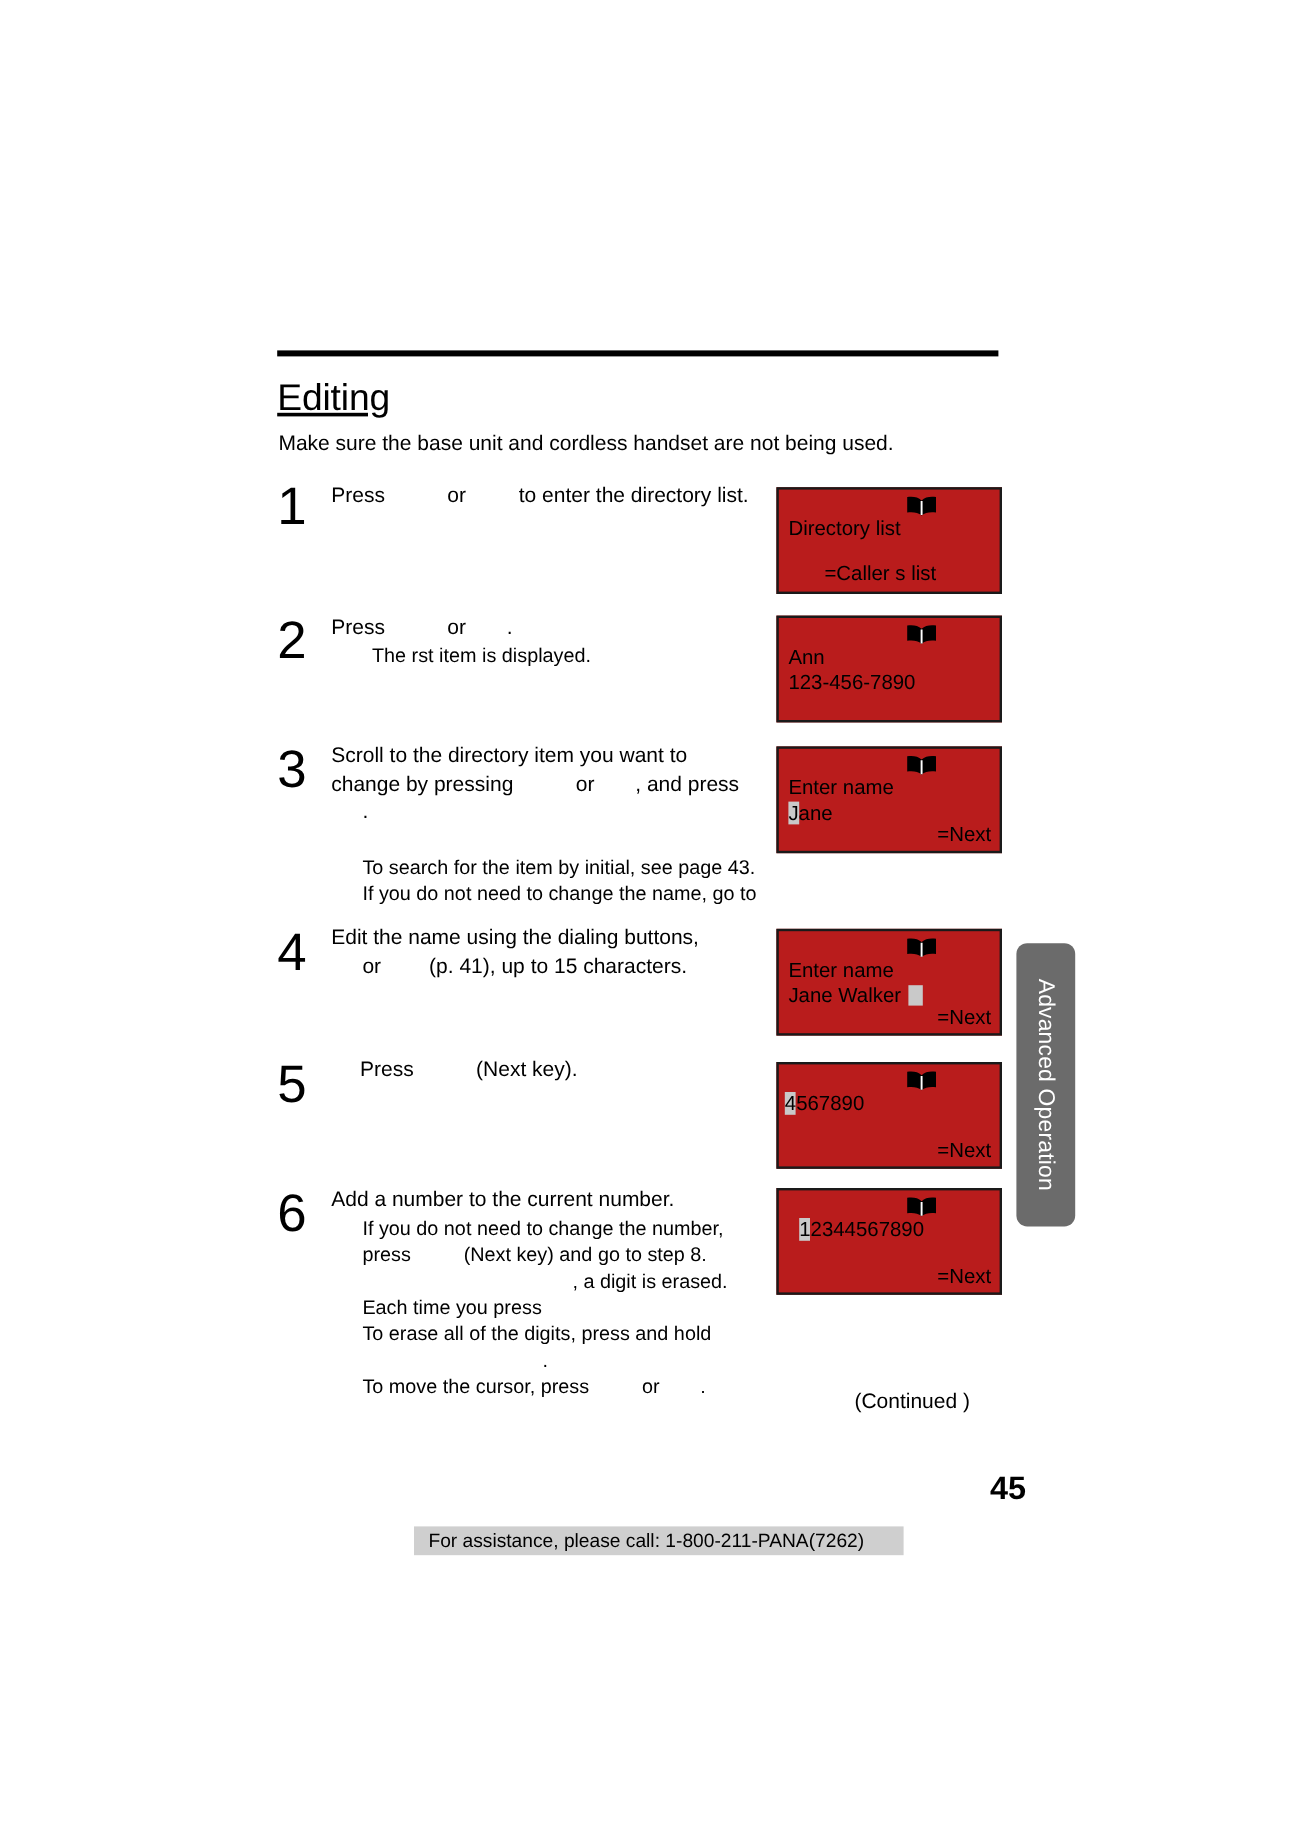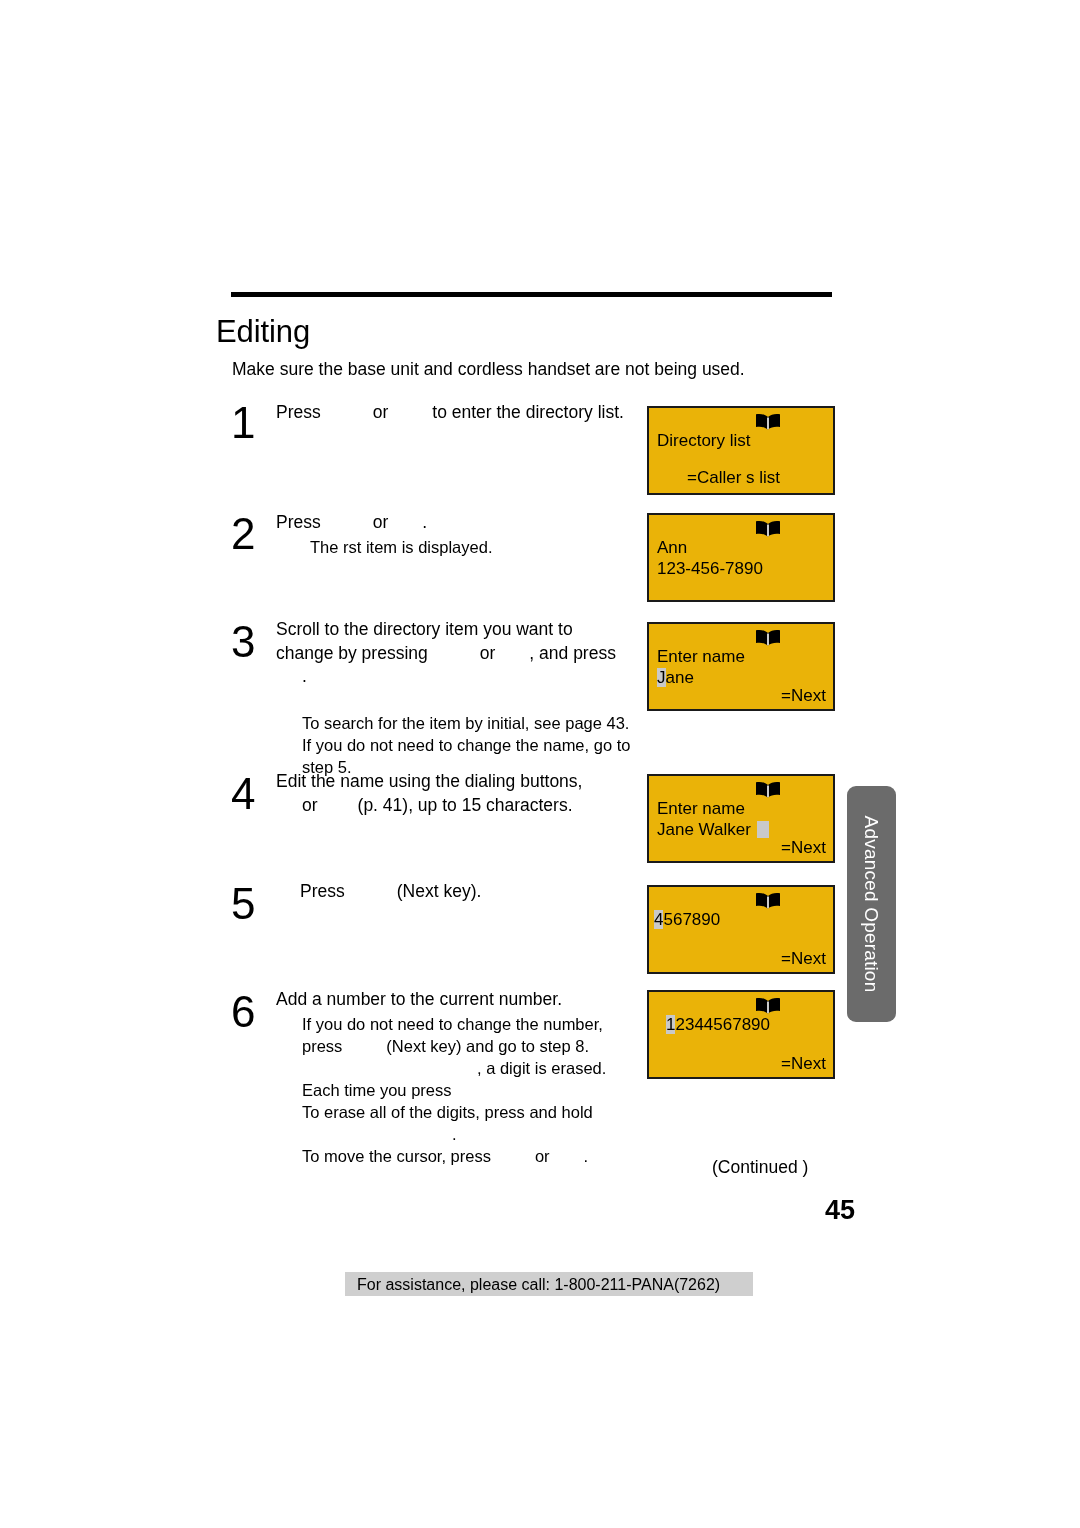--- a/index.html
+++ b/index.html
@@ -30,26 +30,27 @@
     left: 231px;
     top: 292px;
     width: 601px;
     height: 5px;
     background: #000000;
   }
 
   
   .section-title {
     position: absolute;
-    left: 216px;
+    left: 231px;
     top: 313px;
     font-size: 31px;
     letter-spacing: -0.1px;
     line-height: 38px;
     white-space: nowrap;
+    text-decoration: underline;
   }
 
   .section-intro {
     position: absolute;
     left: 232px;
     top: 357px;
     font-size: 17.5px;
     line-height: 24px;
     white-space: nowrap;
   }
@@ -87,21 +88,21 @@
   .g44 { width: 44px; }
   .g52 { width: 52px; }
   .g150 { width: 150px; }
   .g175 { width: 175px; }
 
   
   .lcd {
     position: absolute;
     box-sizing: border-box;
     border: 2px solid #1a1a1a;
-    background: #eab308;
+    background: #b91c1c;
     width: 188px;
     height: 89px;
   }
   .lcd .book {
     position: absolute;
     right: 52px;
     top: 5px;
     width: 26px;
     height: 18px;
   }
@@ -188,21 +189,21 @@
     position: absolute;
     left: 357px;
     top: 1274px;
     font-size: 16px;
     line-height: 21px;
     white-space: nowrap;
   }
   .page-num {
     position: absolute;
     left: 825px;
-    top: 1194px;
+    top: 1224px;
     font-size: 27px;
     font-weight: bold;
     line-height: 32px;
   }
 </style>
 </head>
 <body>
 
 <div class="page">
 
@@ -244,21 +245,20 @@
 
   <div class="step-num" style="left:231px; top:620px;">3</div>
   <div class="step-body" style="left:276px; top:618px; width:370px;">
     <div><span>Scroll to the directory item you want to</span></div>
     <div><span>change by pressing</span><span class="keygap g52"></span><span>or</span><span class="keygap g34"></span><span>, and press</span></div>
     <div><span class="keygap g26"></span><span>.</span></div>
   </div>
   <div class="step-sub" style="left:277px; top:712px; width:380px;">
     <div>To search for the item by initial, see page 43.</div>
     <div>If you do not need to change the name, go to</div>
-    <div>step 5.</div>
   </div>
 
   <div class="lcd" style="left:647px; top:622px;">
     <svg class="book" viewBox="0 0 26 18">
       <path d="M13 4 C10 1.2 6 0.6 1 1.2 L1 14 C6 13.4 10 14 13 16.6 C16 14 20 13.4 25 14 L25 1.2 C20 0.6 16 1.2 13 4 Z" fill="#000"></path>
       <path d="M13 4.6 L13 16.2" stroke="#fff" stroke-width="1.6" fill="none"></path>
     </svg>
     <div class="ltext l1">Enter name</div>
     <div class="ltext l2"><span class="cursor-char">J</span><span>ane</span></div>
     <div class="lnext">=Next</div>

